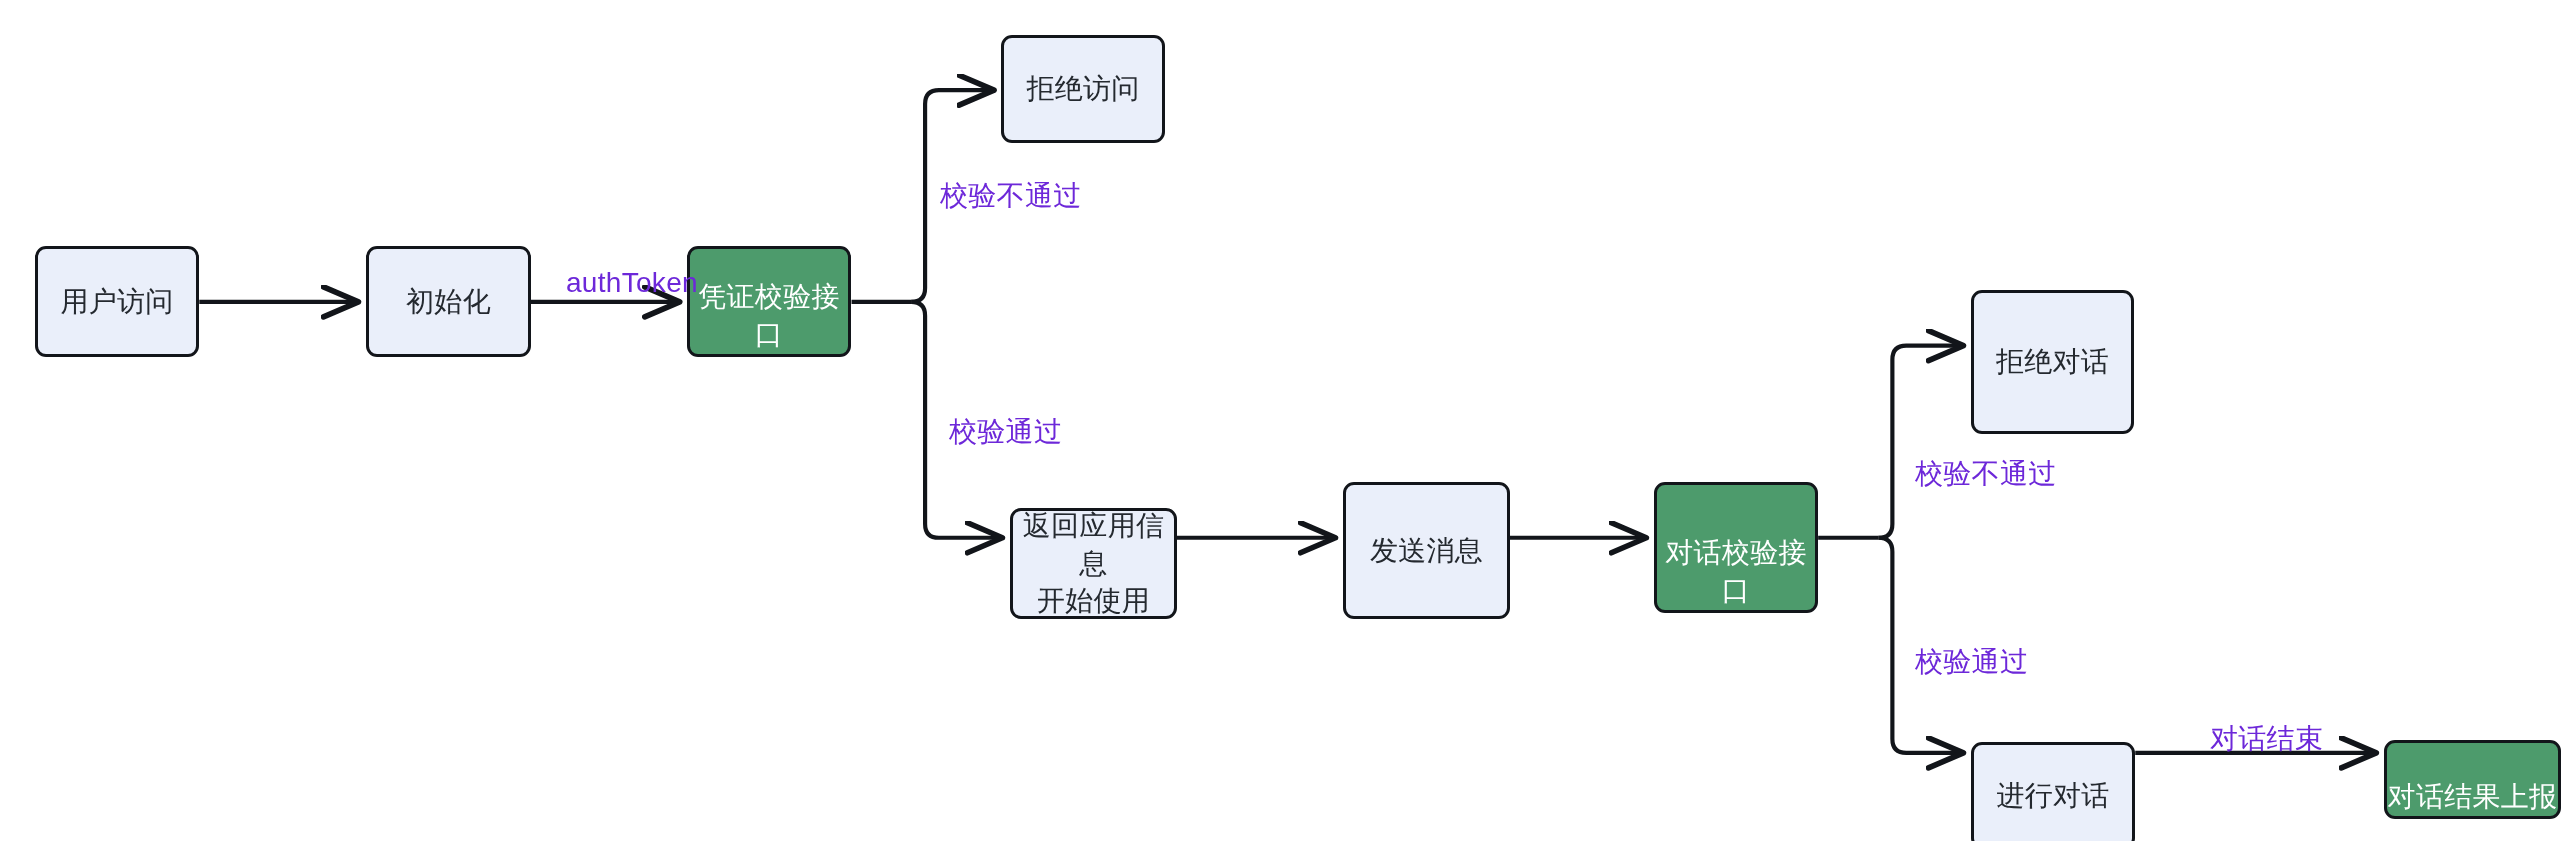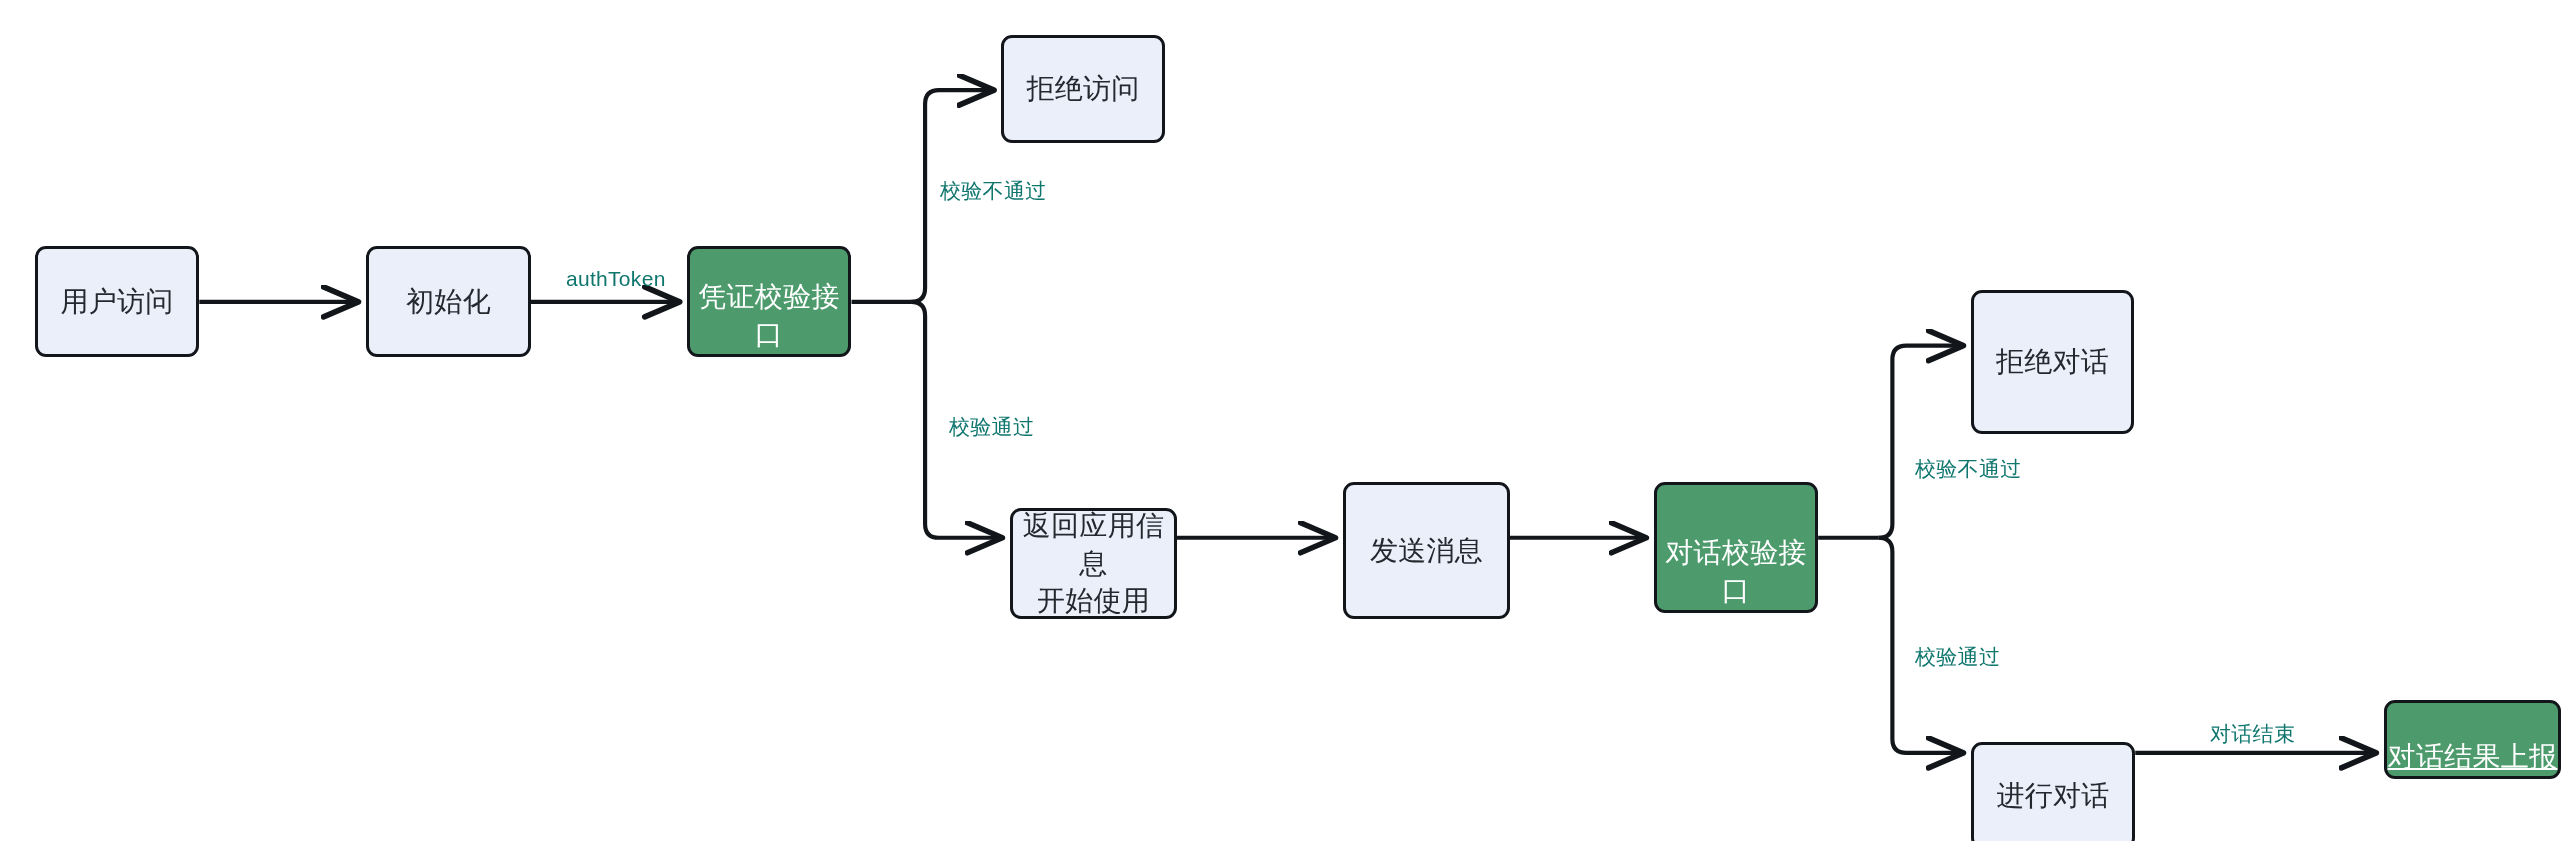--- a/index.html
+++ b/index.html
@@ -46,22 +46,22 @@
     background: #4d9b6c;
     color: #ffffff;
     align-items: flex-end;
   }
   .node-label {
     display: block;
     white-space: pre-line;
   }
   .edge-label {
     position: absolute;
-    font-size: 21px;
-    color: #0f766e;
+    font-size: 28px;
+    color: #6d28d9;
     white-space: nowrap;
     z-index: 3;
     letter-spacing: 0.3px;
     text-align: right;
   }
 </style>
 </head>
 <body>
 
 <div id="canvas">
@@ -129,21 +129,21 @@
   </div>
 
   <div class="node fill-light" style="left:1971px; top:290px; width:163px; height:144px;">
     <span class="node-label">拒绝对话</span>
   </div>
 
   <div class="node fill-light" style="left:1971px; top:700px; width:164px; height:107px;margin-top:42px;">
     <span class="node-label">进行对话</span>
   </div>
 
-  <div class="node fill-green" style="left:2384px; top:700px; width:177px; height:79px;text-decoration:underline;">
+  <div class="node fill-green" style="left:2384px; top:740px; width:177px; height:79px;">
     <span class="node-label">对话结果上报</span>
   </div>
 
   <div class="edge-label" style="left:566px; top:267px;">authToken</div>
 
   <div class="edge-label" style="left:940px; top:177px;">校验不通过</div>
 
   <div class="edge-label" style="left:949px; top:413px;">校验通过</div>
 
   <div class="edge-label" style="left:1915px; top:455px;">校验不通过</div>

